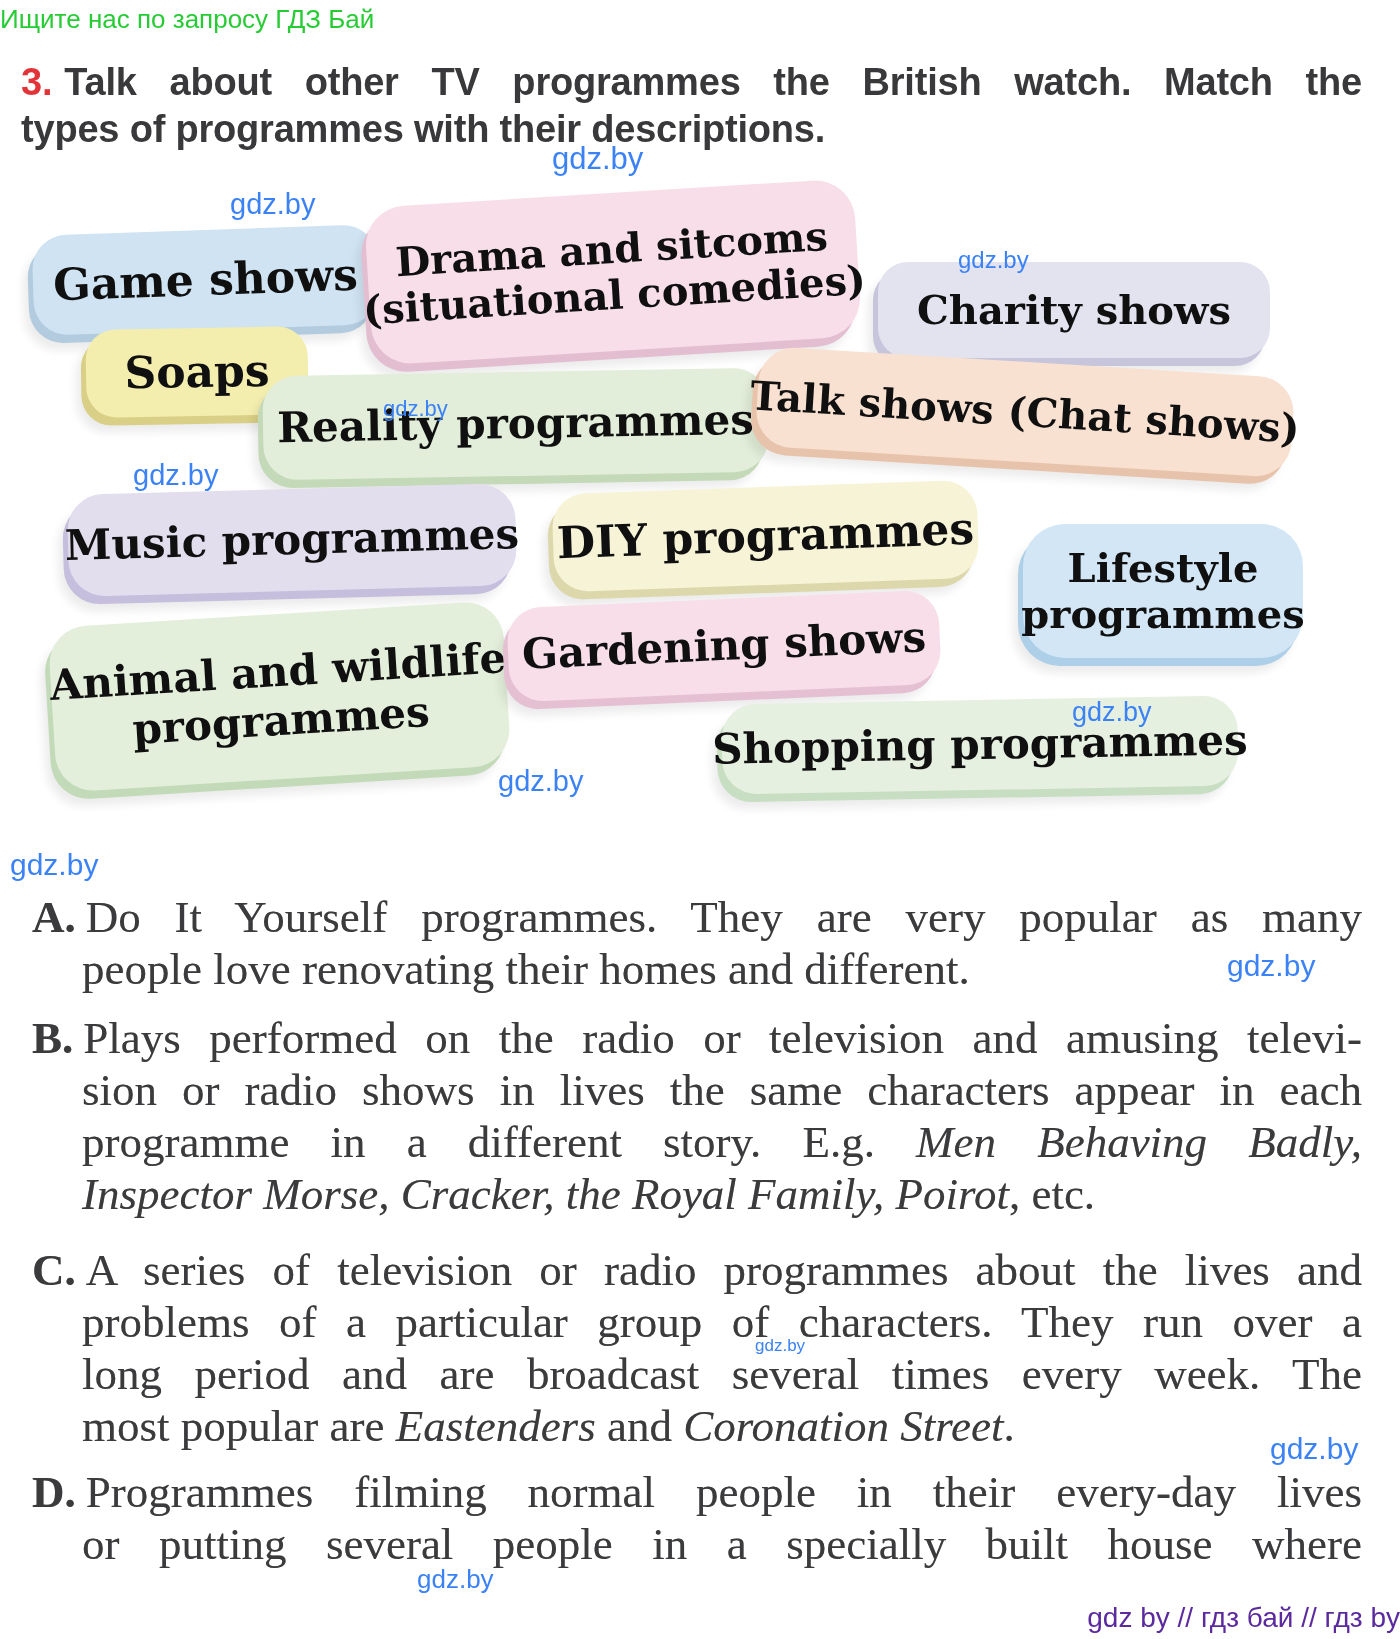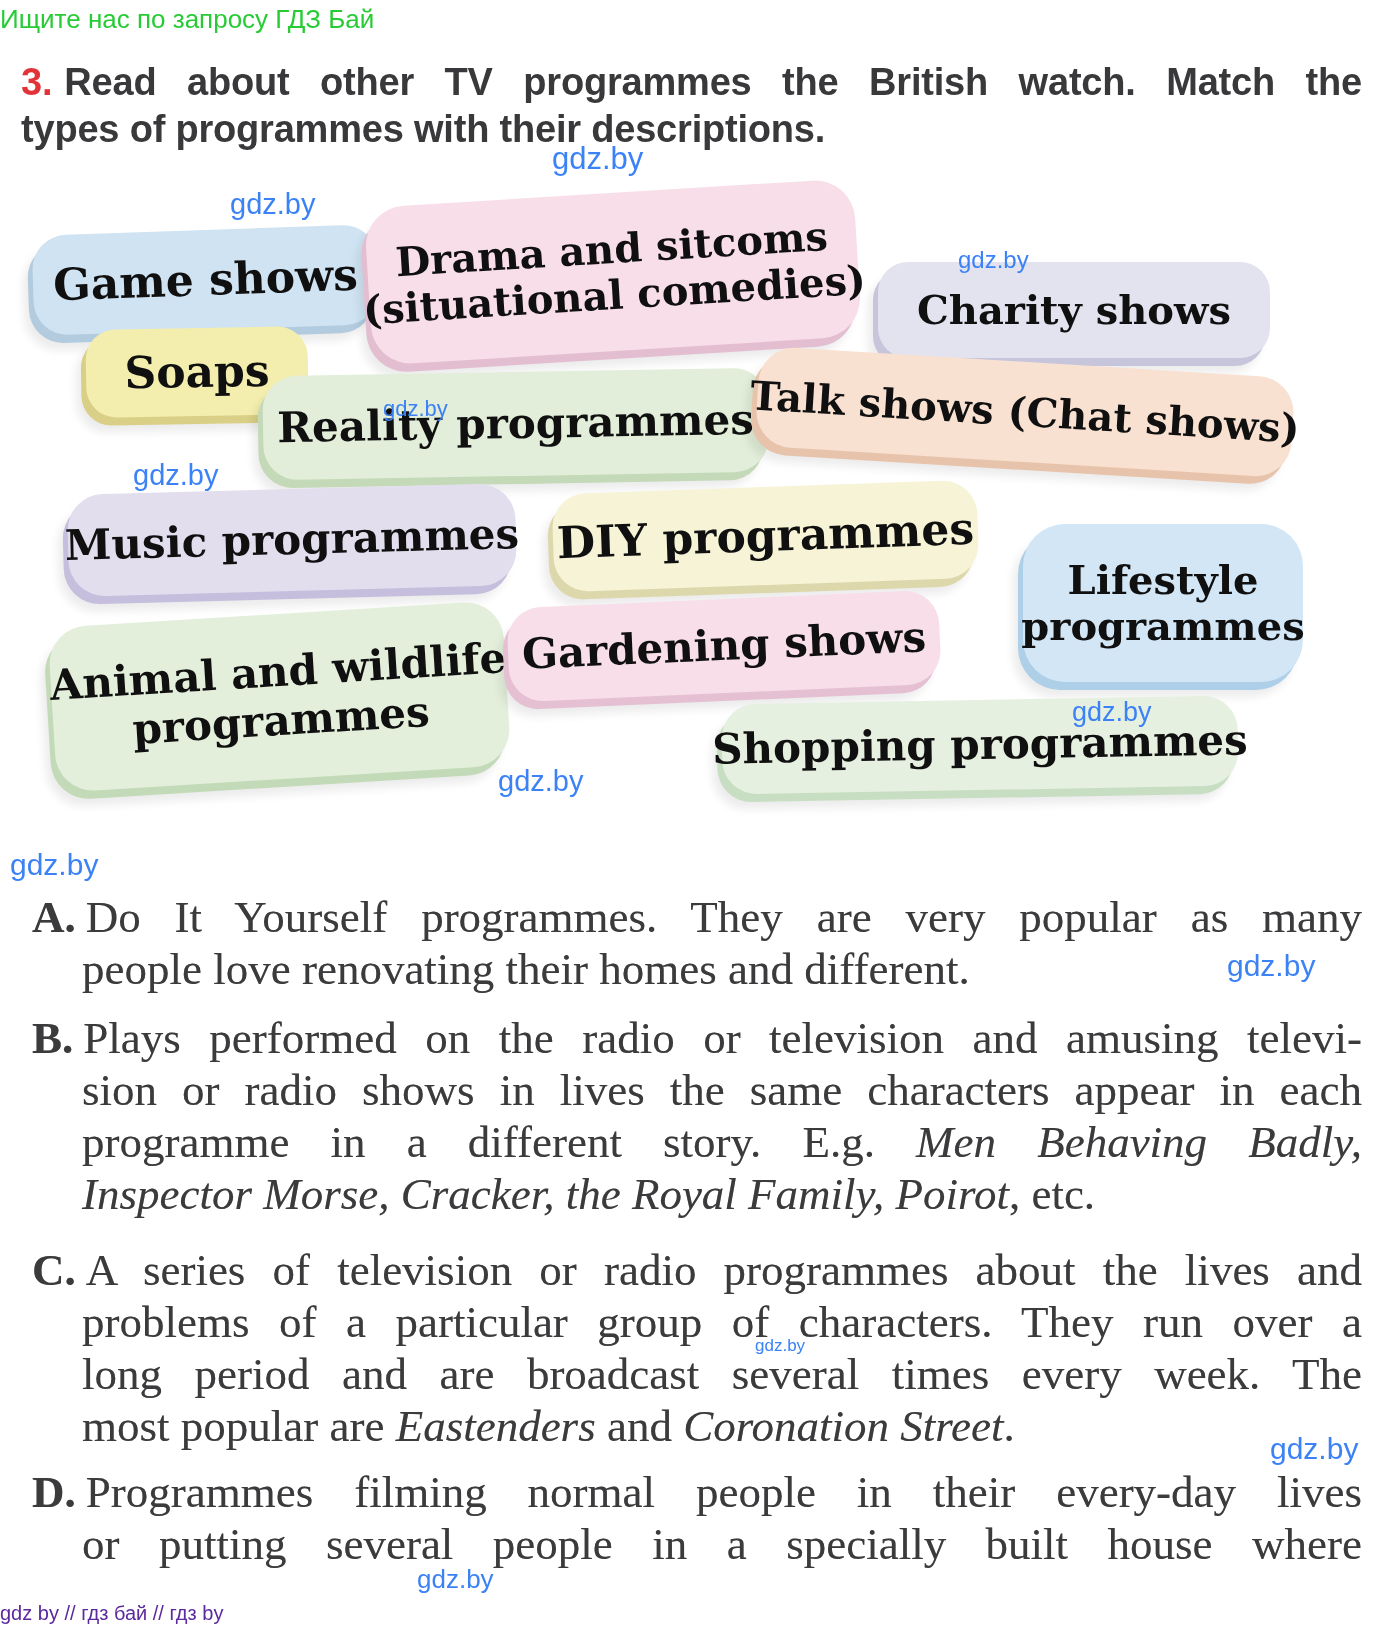--- a/index.html
+++ b/index.html
@@ -38,32 +38,32 @@
     position:absolute; left:32px; width:1330px; font-size:45px; line-height:52px;
     color:#3b3b3d; text-shadow:0 0 0.6px rgba(60,60,60,0.45);
   }
   .para .line { text-align:justify; text-align-last:justify; padding-left:50px; }
   .para .line.first { padding-left:0; }
   .para .line.nojust { text-align:left; text-align-last:auto; }
   .para .label { font-weight:bold; margin-right:10px; }
   .seg.i { font-style:italic; }
   
   .footer {
-    position:absolute; top:1602px; left:0; width:100%; text-align:left;
-    font-family:"Liberation Sans", sans-serif; font-size:20px;
+    position:absolute; top:1602px; left:0; width:100%; text-align:right;
+    font-family:"Liberation Sans", sans-serif; font-size:28px;
   }
 </style>
 </head>
 <body>
 
 <div class="page">
   <div class="banner" style="color: rgb(39, 204, 53);">Ищите нас по запросу ГДЗ Бай</div>
 
   <div class="heading">
-    <div class="l1"><span class="num" style="color: rgb(226, 52, 56);">3.</span><span>Read about other TV programmes the British watch. Match the</span></div>
+    <div class="l1"><span class="num" style="color: rgb(226, 52, 56);">3.</span><span>Talk about other TV programmes the British watch. Match the</span></div>
     <div class="l2">types of programmes with their descriptions.</div>
   </div>
 
   <div id="pills">
       <div class="pill" style="left: 33px; top: 230px; width: 345px; height: 100px; transform: rotate(-2deg); background: rgb(207, 227, 242); font-size: 44px; border-radius: 34px; box-shadow: rgb(178, 203, 223) -5px 8px 0px, rgba(0, 0, 0, 0.08) -10px 15px 10px;">
         <div class="pill-line">Game shows</div>
       </div>
       <div class="pill" style="left: 368px; top: 193px; width: 490px; height: 158px; transform: rotate(-3.5deg); background: rgb(248, 222, 233); font-size: 40px; border-radius: 40px; box-shadow: rgb(227, 190, 209) -5px 8px 0px, rgba(0, 0, 0, 0.08) -10px 15px 10px;">
         <div class="pill-line">Drama and sitcoms</div>
         <div class="pill-line">(situational comedies)</div>
@@ -79,21 +79,21 @@
       </div>
       <div class="pill" style="left: 757px; top: 362px; width: 536px; height: 100px; transform: rotate(3.5deg); background: rgb(248, 225, 209); font-size: 40px; border-radius: 36px; box-shadow: rgb(232, 195, 171) -5px 8px 0px, rgba(0, 0, 0, 0.08) -10px 15px 10px;">
         <div class="pill-line">Talk shows (Chat shows)</div>
       </div>
       <div class="pill" style="left: 68px; top: 489px; width: 448px; height: 102px; transform: rotate(-1.5deg); background: rgb(226, 222, 238); font-size: 42px; border-radius: 36px; box-shadow: rgb(197, 190, 221) -5px 8px 0px, rgba(0, 0, 0, 0.08) -10px 15px 10px;">
         <div class="pill-line">Music programmes</div>
       </div>
       <div class="pill" style="left: 553px; top: 487px; width: 425px; height: 98px; transform: rotate(-2deg); background: rgb(246, 243, 214); font-size: 44px; border-radius: 34px; box-shadow: rgb(221, 216, 171) -5px 8px 0px, rgba(0, 0, 0, 0.08) -10px 15px 10px;">
         <div class="pill-line">DIY programmes</div>
       </div>
-      <div class="pill" style="left: 1023px; top: 524px; width: 280px; height: 158px; transform: rotate(0deg); background: rgb(210, 230, 245); font-size: 40px; border-radius: 42px; box-shadow: rgb(174, 207, 232) -5px 8px 0px, rgba(0, 0, 0, 0.08) -10px 15px 10px;">
+      <div class="pill" style="left: 1023px; top: 524px; width: 280px; height: 134px; transform: rotate(0deg); background: rgb(210, 230, 245); font-size: 40px; border-radius: 42px; box-shadow: rgb(174, 207, 232) -5px 8px 0px, rgba(0, 0, 0, 0.08) -10px 15px 10px;">
         <div class="pill-line">Lifestyle</div>
         <div class="pill-line">programmes</div>
       </div>
       <div class="pill" style="left: 52px; top: 614px; width: 455px; height: 165px; transform: rotate(-3.5deg); background: rgb(227, 239, 219); font-size: 42px; border-radius: 38px; box-shadow: rgb(195, 218, 184) -5px 8px 0px, rgba(0, 0, 0, 0.08) -10px 15px 10px;">
         <div class="pill-line">Animal and wildlife</div>
         <div class="pill-line">programmes</div>
       </div>
       <div class="pill" style="left: 508px; top: 599px; width: 432px; height: 94px; transform: rotate(-2.5deg); background: rgb(248, 222, 233); font-size: 42px; border-radius: 34px; box-shadow: rgb(229, 192, 211) -5px 8px 0px, rgba(0, 0, 0, 0.08) -10px 15px 10px;">
         <div class="pill-line">Gardening shows</div>
       </div>

